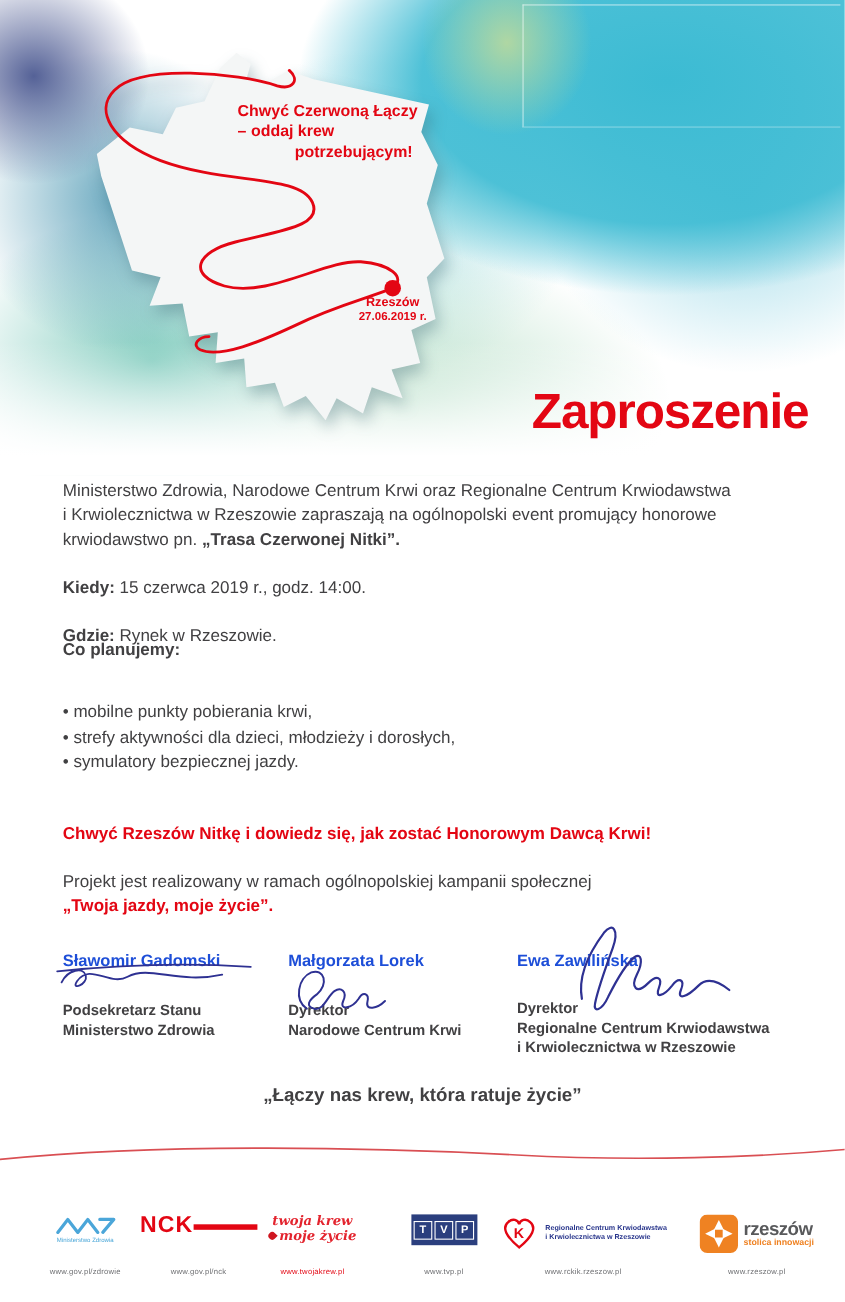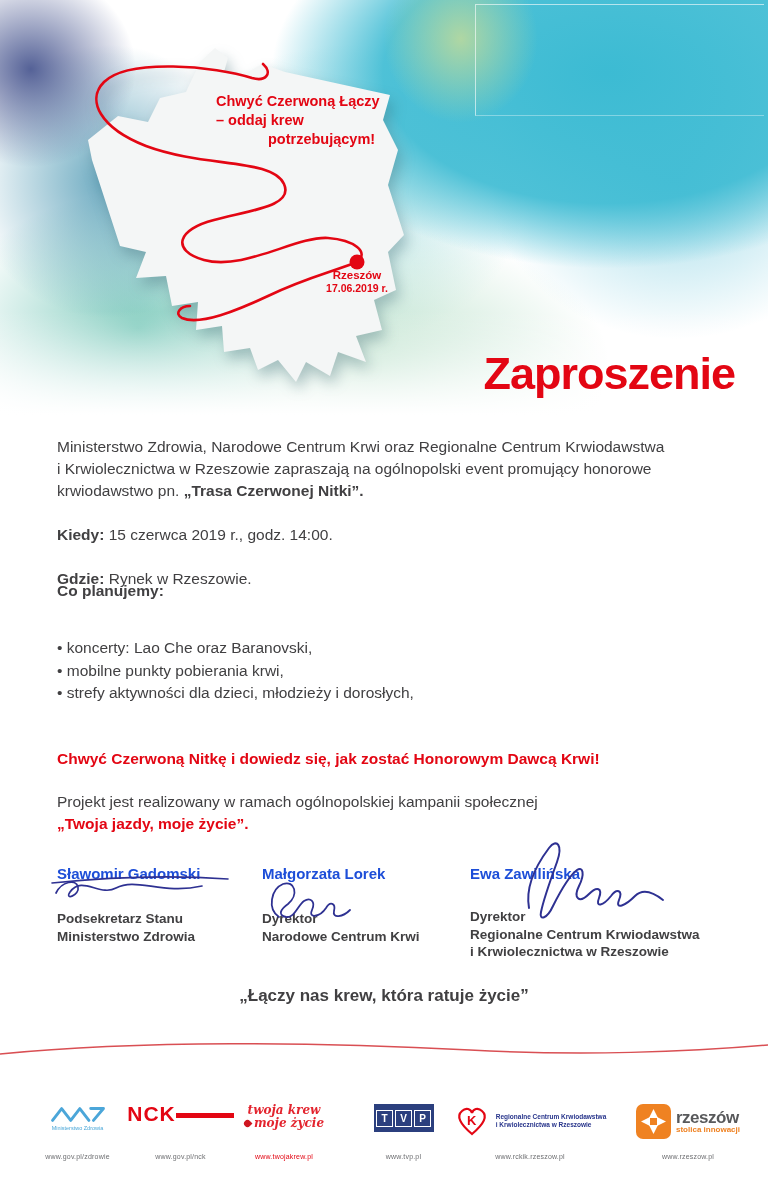--- a/index.html
+++ b/index.html
@@ -105,46 +105,46 @@
 </svg>
 
 <div id="tagline" class="abs">
   <span>Chwyć Czerwoną Łączy</span><br>
   <span>– oddaj krew</span>
   <span class="indent">potrzebującym!</span>
 </div>
 
 <div id="map-marker-label" class="abs">
   <div class="city">Rzeszów</div>
-  <div class="date">17.06.2019 r.</div>
+  <div class="date">27.06.2019 r.</div>
 </div>
 
 <div id="page-title" class="abs">Zaproszenie</div>
 
 <div id="intro" class="abs copy">
   <span>Ministerstwo Zdrowia, Narodowe Centrum Krwi oraz Regionalne Centrum Krwiodawstwa i Krwiolecznictwa w Rzeszowie zapraszają na ogólnopolski event promujący honorowe krwiodawstwo pn. </span><b class="inline">„Trasa Czerwonej Nitki”.</b>
 </div>
 
 <div id="when" class="abs copy">
   <b class="inline">Kiedy:</b><span> 15 czerwca 2019 r., godz. 14:00.</span>
 </div>
 
 <div id="where" class="abs copy">
   <b class="inline">Gdzie:</b><span> Rynek w Rzeszowie.</span>
 </div>
 
 <div id="plan-label" class="abs copy">Co planujemy:</div>
 
 <div id="bullets" class="abs copy">
-  <div>• koncerty: Lao Che oraz Baranovski,</div>
   <div>• mobilne punkty pobierania krwi,</div>
   <div>• strefy aktywności dla dzieci, młodzieży i dorosłych,</div>
-</div>
-
-<div id="cta" class="abs copy">Chwyć Czerwoną Nitkę i dowiedz się, jak zostać Honorowym Dawcą Krwi!</div>
+  <div>• symulatory bezpiecznej jazdy.</div>
+</div>
+
+<div id="cta" class="abs copy">Chwyć Rzeszów Nitkę i dowiedz się, jak zostać Honorowym Dawcą Krwi!</div>
 
 <div id="campaign" class="abs copy">Projekt jest realizowany w ramach ogólnopolskiej kampanii społecznej</div>
 <div id="campaign-name" class="abs copy">„Twoja jazdy, moje życie”.</div>
 
 <div id="sig-col-1" class="abs sig-col">
   <div class="sig-name">Sławomir Gadomski</div>
   <div class="sig-roles">
     <div>Podsekretarz Stanu</div>
     <div>Ministerstwo Zdrowia</div>
   </div>

